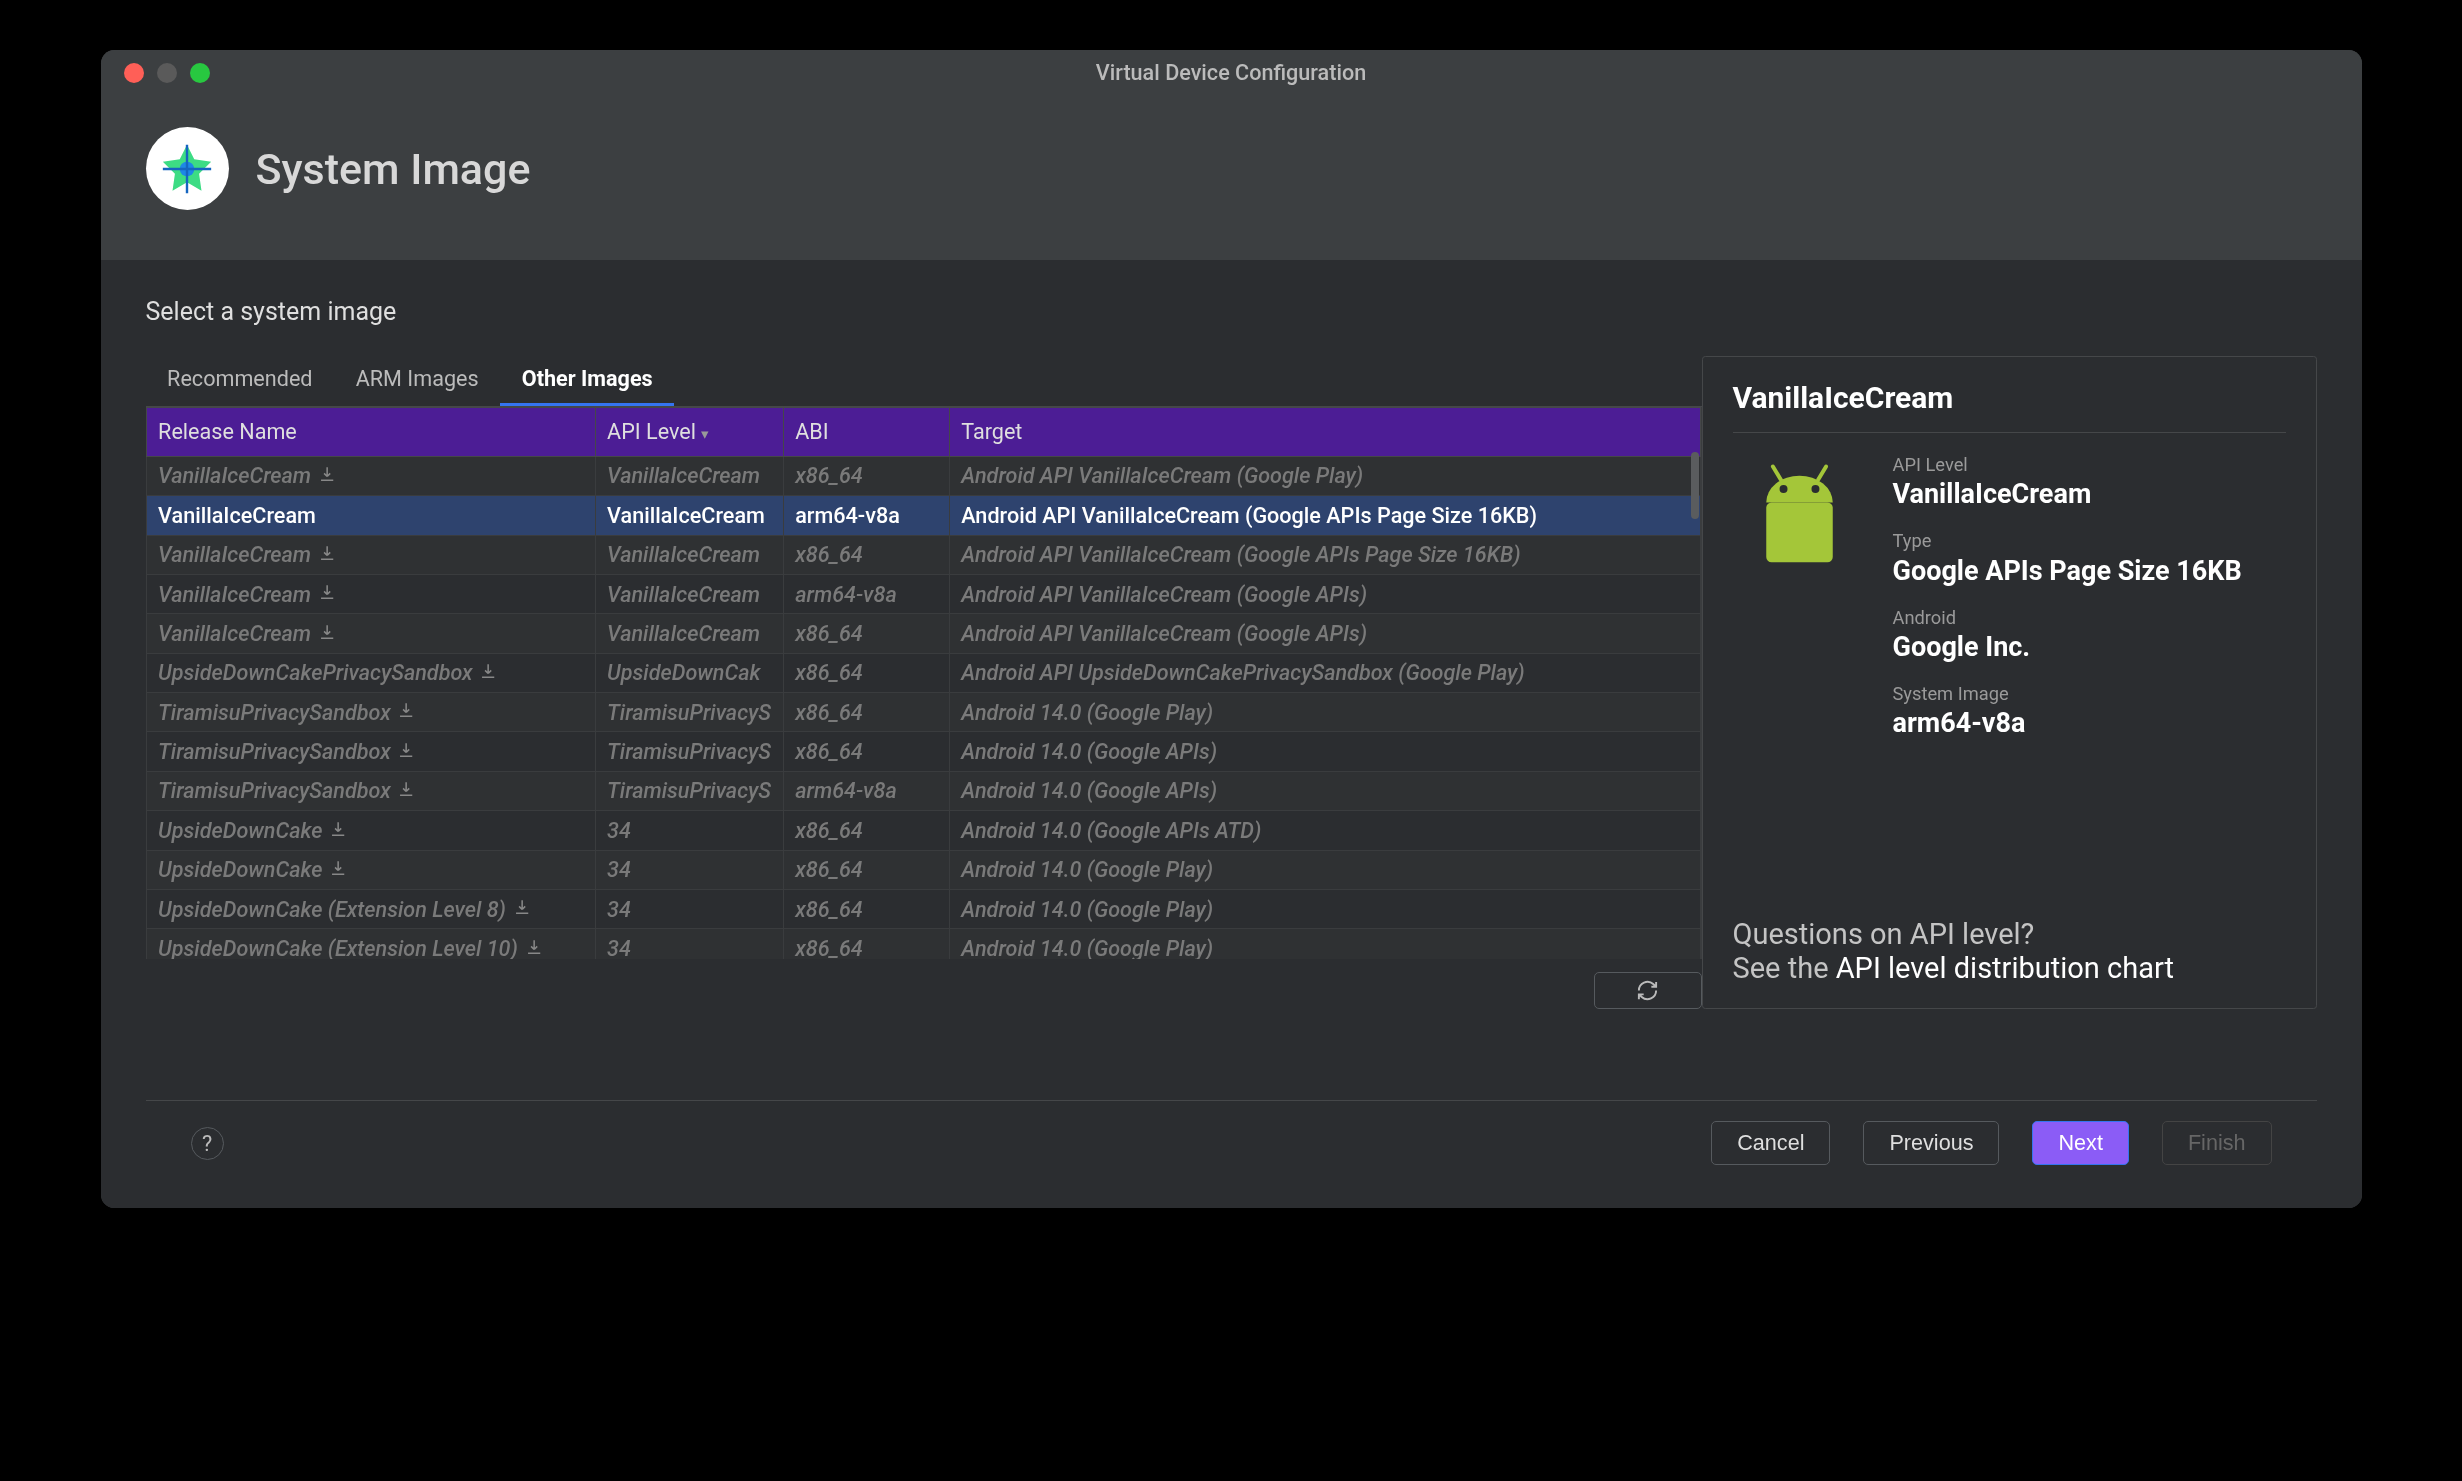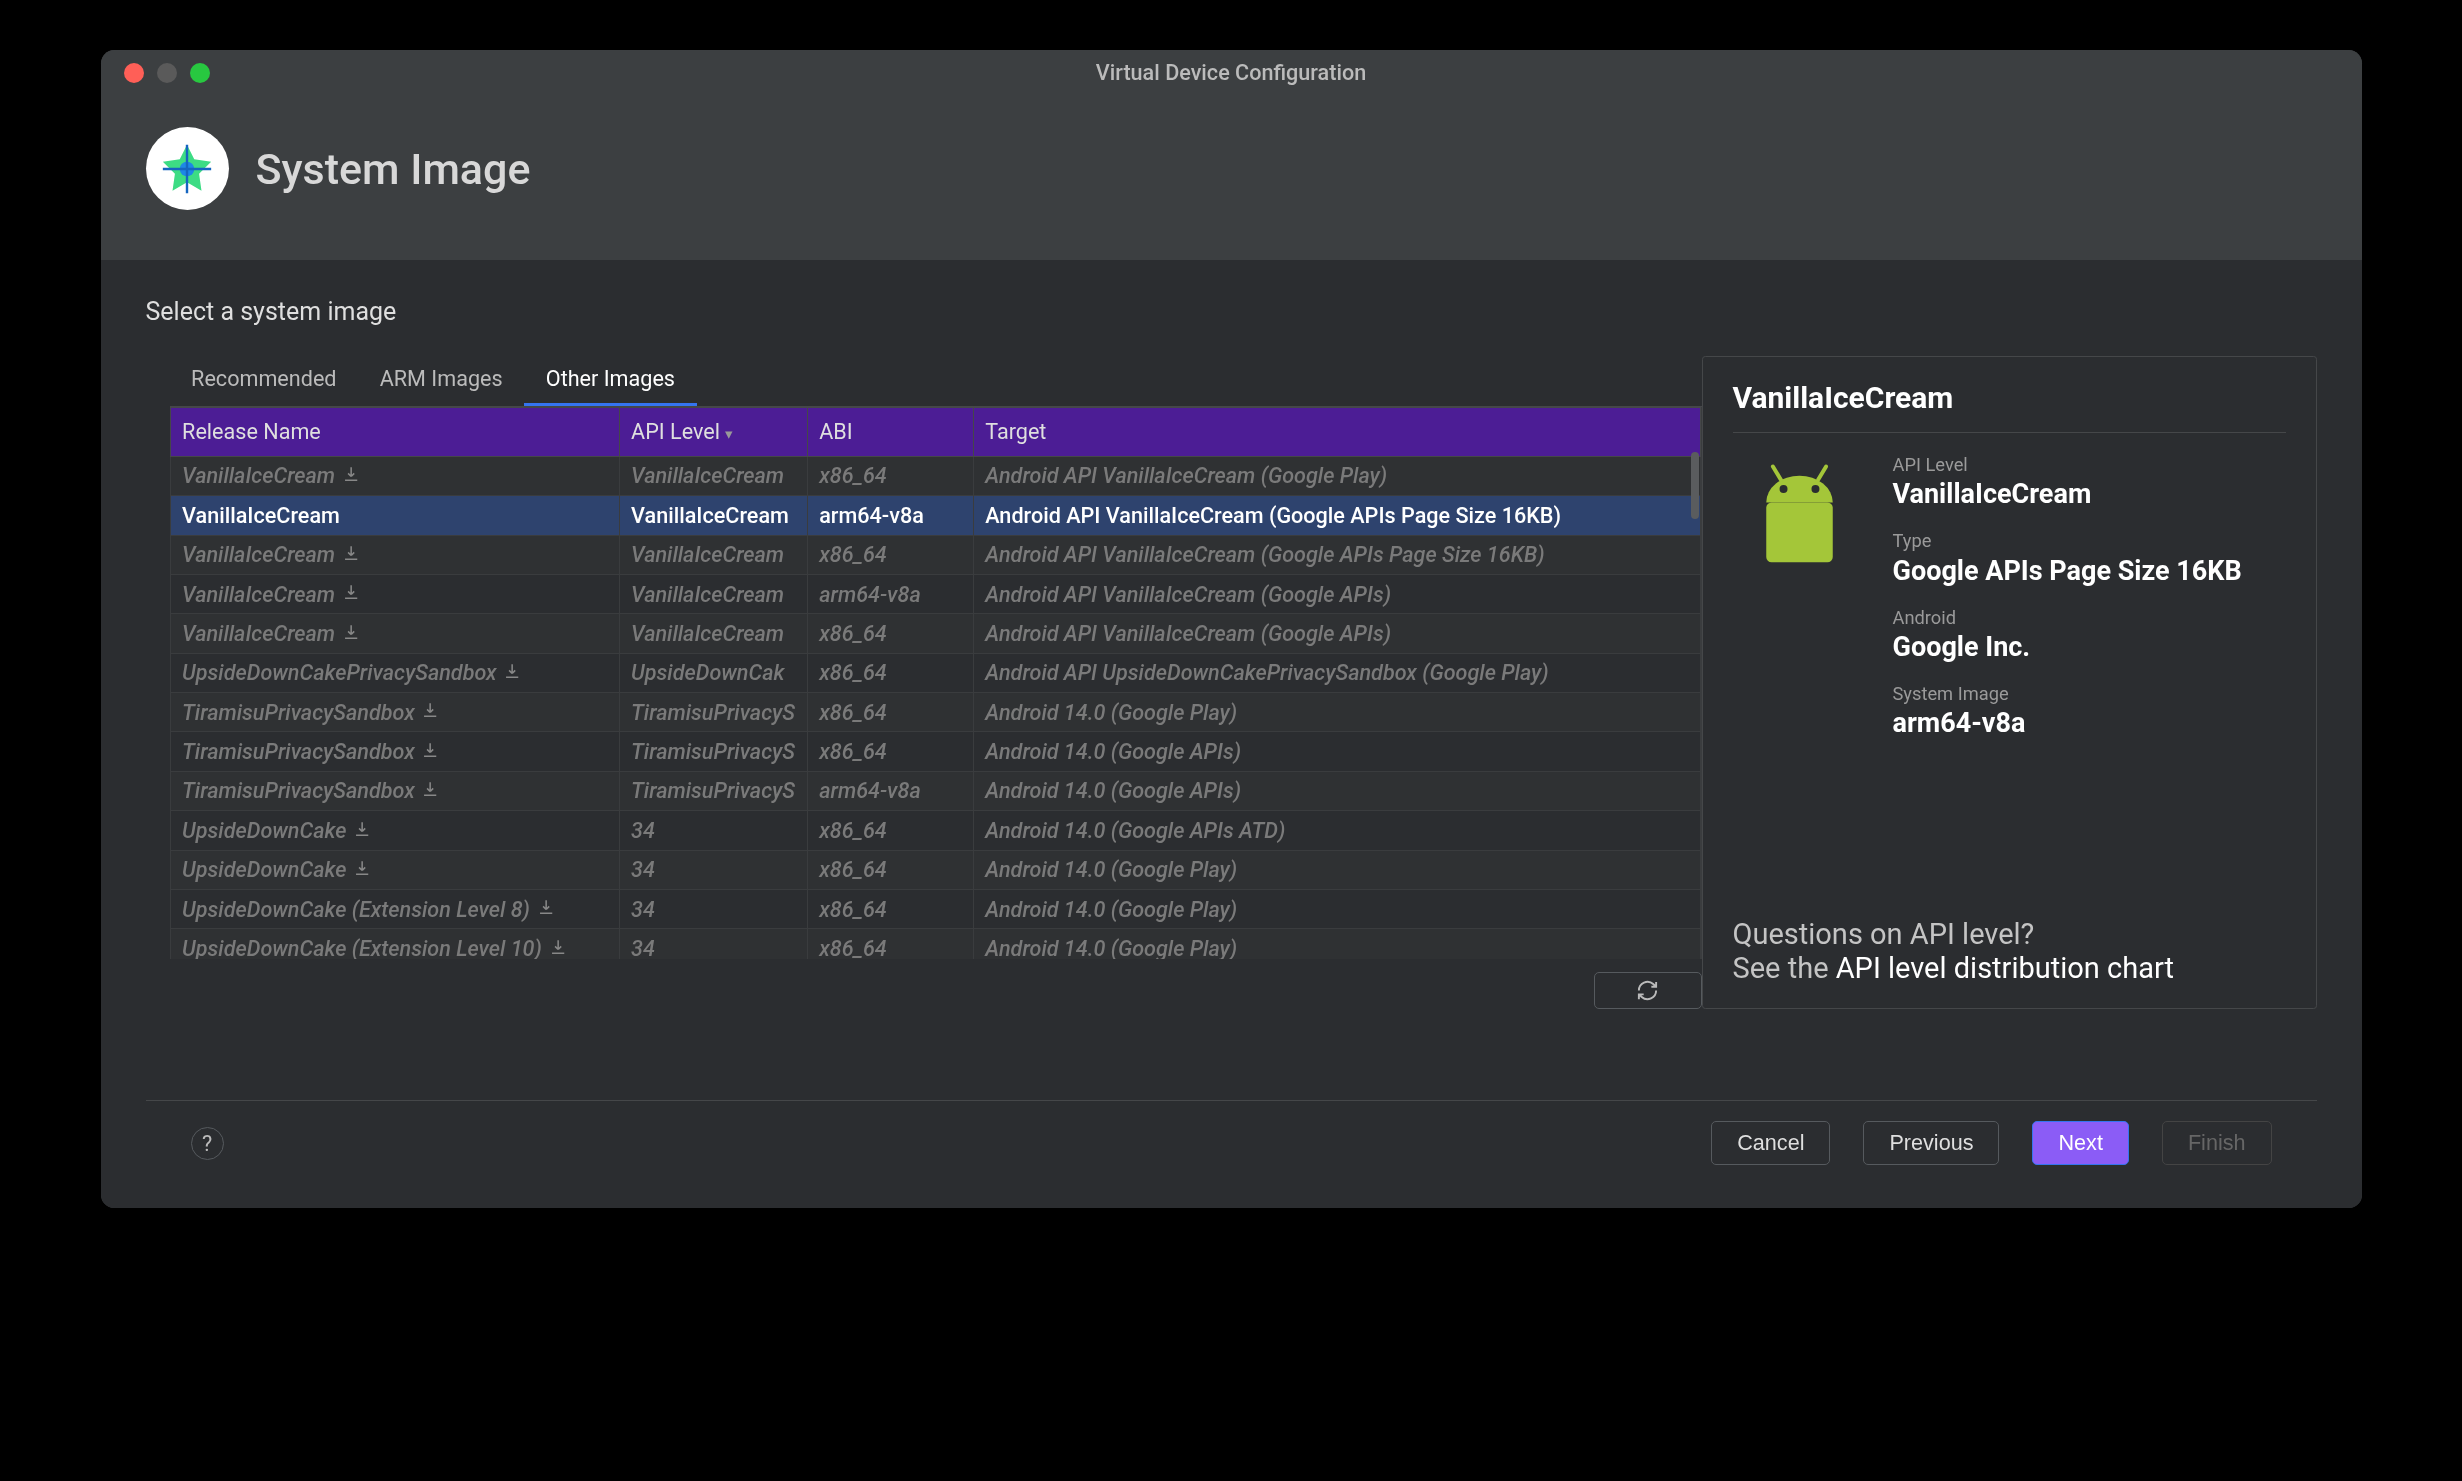--- a/index.html
+++ b/index.html
@@ -77,21 +77,20 @@
   }
   .subtitle {
     font-size: 25px;
     font-weight: 400;
     color: #dfdfdf;
     margin-bottom: 30px;
   }
   .main-row {
     display: flex;
     align-items: stretch;
-    margin-left: 24px;
   }
   .left-col { flex: 1; min-width: 0; }
   .right-col {
     width: 615px;
     border: 0.8px solid #454749;
     border-radius: 3.3px;
     padding: 23px 30px;
     display: flex;
     flex-direction: column;
   }
@@ -102,20 +101,21 @@
   .tab {
     padding: 10px 21.6px 11.6px 21.6px;
     font-size: 21.6px;
     color: #bbb;
     cursor: pointer;
     border-bottom: 3.3px solid transparent;
   }
   .tab.active {
     color: #fff;
     border-bottom-color: #3574f0;
+    font-weight: bold;
   }
   table.system-images {
     width: 100%;
     border-collapse: collapse;
     margin-top: 0;
   }
   .thead-row th {
     text-align: left;
     font-weight: 400;
     font-size: 21.6px;

